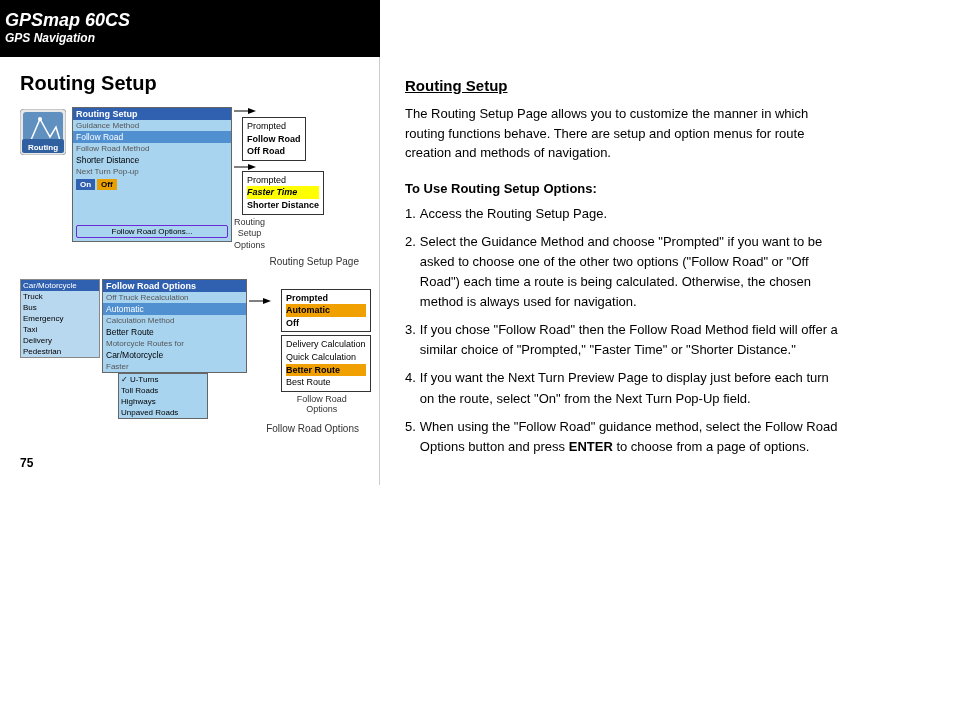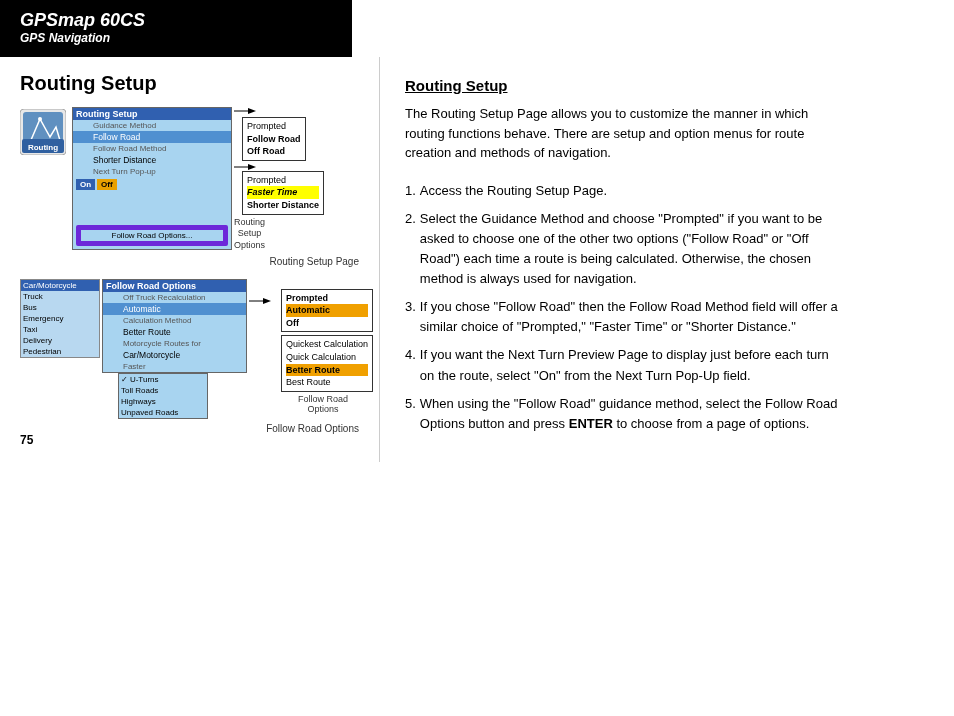--- a/index.html
+++ b/index.html
@@ -9,22 +9,22 @@
       width: 954px;
       min-height: 716px;
       font-size: 13px;
       color: #000;
     }
 
     
     .header {
       background: #000;
       color: #fff;
-      padding: 10px 20px 12px 20px;
-      width: 352px;
+      padding: 10px 20px 12px 5px;
+      width: 380px;
     }
     .header-title {
       font-size: 18px;
       font-weight: bold;
       font-style: italic;
     }
     .header-subtitle {
       font-size: 12px;
       font-weight: bold;
       font-style: italic;
@@ -81,21 +81,21 @@
 
     .screen-title-bar {
       background: #3060b0;
       color: #fff;
       font-weight: bold;
       padding: 1px 3px;
       font-size: 9px;
     }
 
     .screen-row {
-      padding: 1px 20px;
+      padding: 1px 3px;
       color: #000;
       font-size: 8.5px;
     }
 
     .screen-row.highlighted {
       background: #5090d0;
       color: #fff;
     }
 
     .screen-row.section-label {
@@ -118,21 +118,21 @@
     .off-btn {
       background: #e8a000;
       color: #000;
       font-size: 8px;
       padding: 1px 4px;
       font-weight: bold;
     }
 
     .screen-bottom-btn {
       background: #a8d4f0;
-      border: 5px solid #6d28d9;
+      border: 1px solid #6d28d9;
       border-radius: 2px;
       margin: 3px;
       padding: 1px 3px;
       font-size: 8px;
       text-align: center;
       color: #000;
     }
 
     
     .options-popup {
@@ -410,38 +410,39 @@
           <line x1="0" y1="4" x2="18" y2="4" stroke="#000" stroke-width="1"></line>
           <polygon points="14,1 22,4 14,7" fill="#000"></polygon>
         </svg>
         <div style="display:flex; flex-direction:column;">
           <div class="follow-options-popup">
             <div class="fopt-row bold-black">Prompted</div>
             <div class="fopt-row bold-yellow" style="background: rgb(240, 160, 0); font-weight: bold;">Automatic</div>
             <div class="fopt-row bold-black">Off</div>
           </div>
           <div class="follow-options-popup" style="margin-top:3px;">
-            <div class="fopt-row">Quickest Calculation</div>
+            <div class="fopt-row">Delivery Calculation</div>
             <div class="fopt-row">Quick Calculation</div>
             <div class="fopt-row bold-yellow" style="background: rgb(240, 160, 0); font-weight: bold;">Better Route</div>
             <div class="fopt-row">Best Route</div>
           </div>
           <div class="follow-road-options-label">Follow Road<br>Options</div>
         </div>
       </div>
     </div>
 
     <div class="caption">Follow Road Options</div>
 
     <div class="page-number">75</div>
   </div>
 
   <div class="right-panel">
     <div class="right-section-title">Routing Setup</div>
     <div class="intro-text">The Routing Setup Page allows you to customize the manner in which routing functions behave. There are setup and option menus for route creation and methods of navigation.</div>
+    <div class="instructions-title">To Use Routing Setup Options:</div>
 
     <div>
 
     <div class="instruction-item">
           <span class="step-num">1.</span>
           <span class="step-text">Access the Routing Setup Page.</span>
         </div>
         <div class="instruction-item">
           <span class="step-num">2.</span>
           <span class="step-text">Select the Guidance Method and choose "Prompted" if you want to be asked to choose one of the other two options ("Follow Road" or "Off Road") each time a route is being calculated. Otherwise, the chosen method is always used for navigation.</span>

